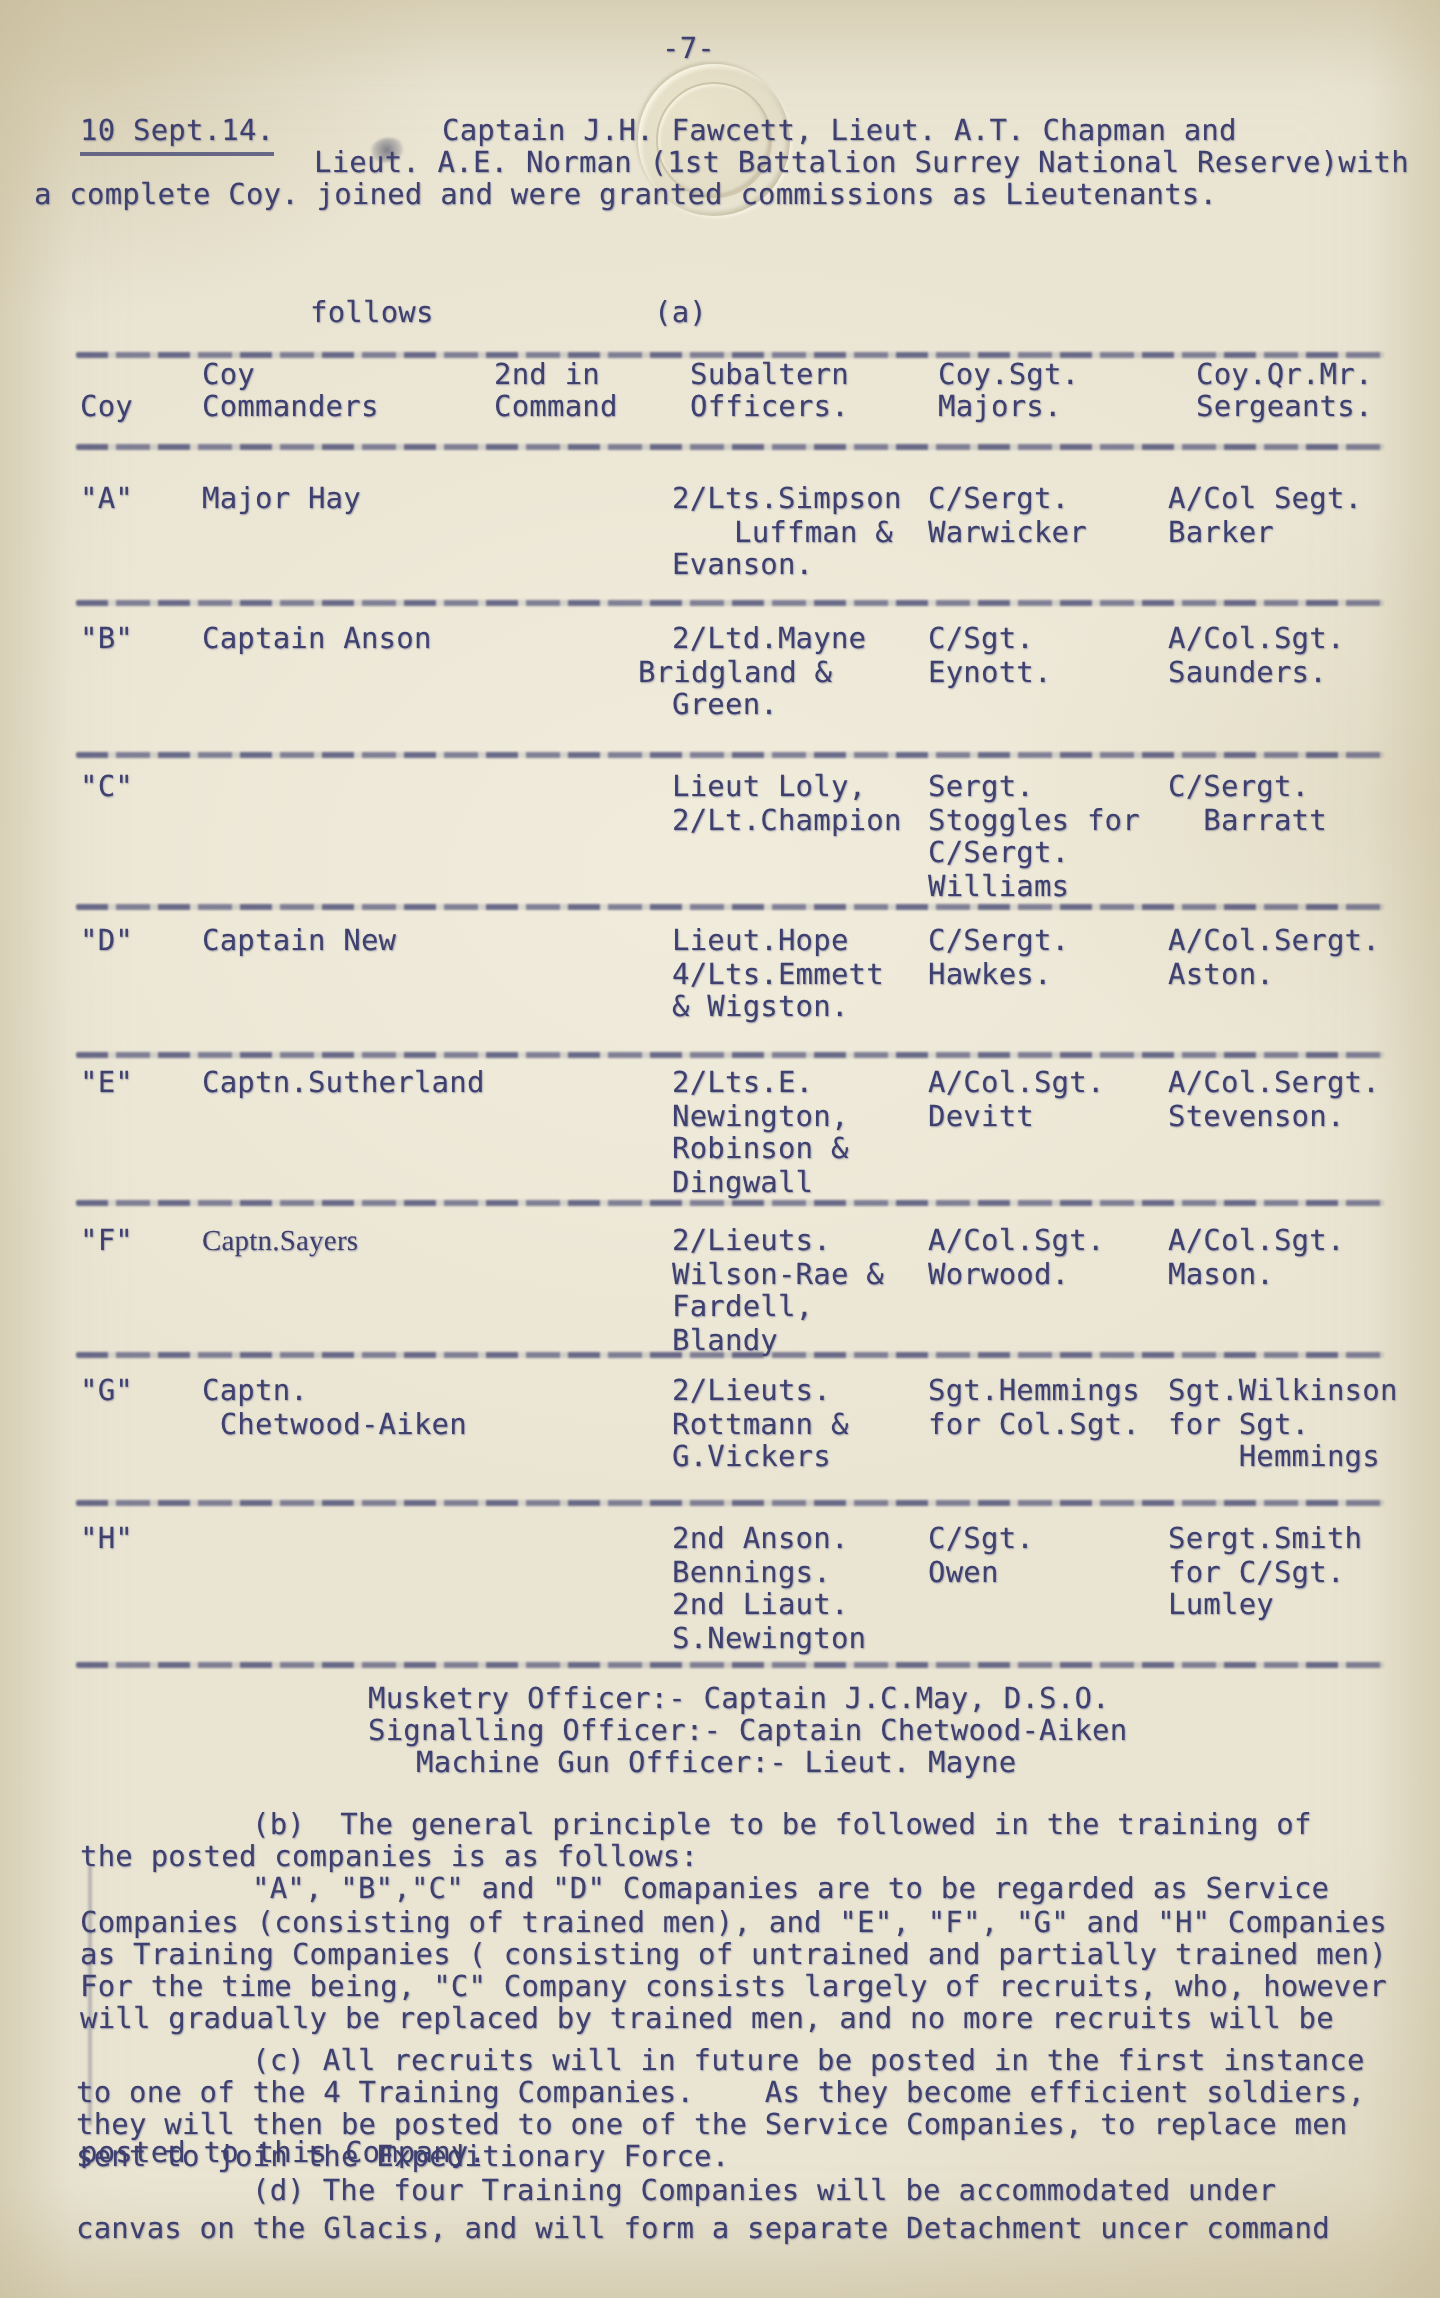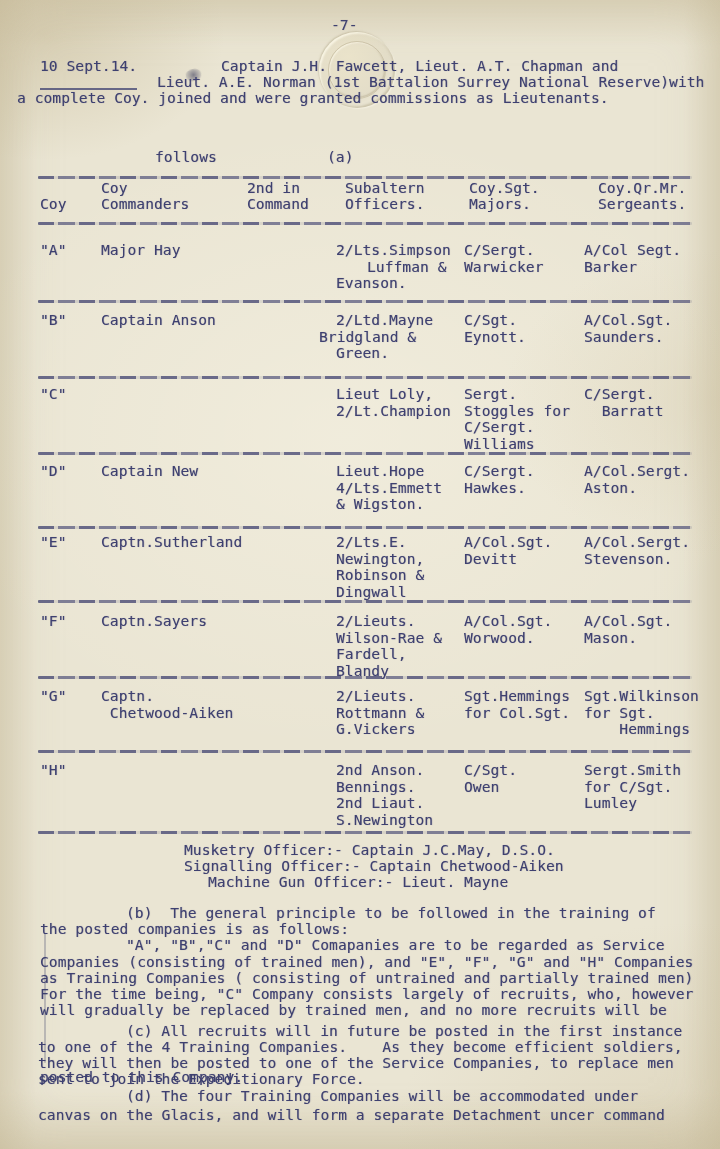--- a/index.html
+++ b/index.html
@@ -15,21 +15,21 @@
       radial-gradient(ellipse 560px 420px at 48% 38%, rgba(255,252,240,0.30), transparent 75%),
       linear-gradient(90deg, rgba(198,186,150,0.30), rgba(232,227,212,0) 5%, rgba(232,227,212,0) 95%, rgba(198,186,150,0.30)),
       linear-gradient(0deg, rgba(198,186,150,0.35), rgba(232,227,212,0) 5%, rgba(232,227,212,0) 96%, rgba(203,191,156,0.35));
     box-shadow: inset 0 0 60px rgba(188,176,142,0.45);
   }
   .tline {
     position:absolute; font-size:14.5px; line-height:15px;
     letter-spacing:0.1px; white-space:pre;
     text-shadow: 0.4px 0.4px 0.8px rgba(62,64,112,0.45);
   }
-  .underline { border-bottom:2px solid rgba(62,64,112,0.75); padding-bottom:14px; }
+  .underline { border-bottom:2px solid rgba(62,64,112,0.75); padding-bottom:2px; }
   .pos-pagenum { left:331px; top:18px; }
   .pos-date   { left:40px;  top:59px; }
   .pos-intro  { left:222px; top:121px; }
   .pos-follows{ left:155px; top:150px; }
   .pos-seca   { left:327px; top:150px; }
   .rule {
     position:absolute; left:38px; width:654px; height:3px; border-radius:1px;
     background-image: repeating-linear-gradient(90deg,
       rgba(55,57,106,0.72) 0px, rgba(55,57,106,0.72) 16px,
       rgba(55,57,106,0.10) 16px, rgba(55,57,106,0.10) 20px,
@@ -141,21 +141,21 @@
       <div class="tline" style="left: 101px; top: 535px;">Captn.Sutherland</div>
       <div class="tline" style="left: 336px; top: 535px;">2/Lts.E.</div>
       <div class="tline" style="left: 336px; top: 551.5px;">Newington,</div>
       <div class="tline" style="left: 336px; top: 568px;">Robinson &amp;</div>
       <div class="tline" style="left: 336px; top: 584.5px;">Dingwall</div>
       <div class="tline" style="left: 464px; top: 535px;">A/Col.Sgt.</div>
       <div class="tline" style="left: 464px; top: 551.5px;">Devitt</div>
       <div class="tline" style="left: 584px; top: 535px;">A/Col.Sergt.</div>
       <div class="tline" style="left: 584px; top: 551.5px;">Stevenson.</div>
       <div class="tline" style="left: 40px; top: 614px;">"F"</div>
-      <div class="tline" style="left: 101px; top: 614px;">Captn.Sayers</div>
+      <div class="tline" style="left: 101px; top: 614px; font-family: Liberation Serif, serif;">Captn.Sayers</div>
       <div class="tline" style="left: 336px; top: 614px;">2/Lieuts.</div>
       <div class="tline" style="left: 336px; top: 630.5px;">Wilson-Rae &amp;</div>
       <div class="tline" style="left: 336px; top: 647px;">Fardell,</div>
       <div class="tline" style="left: 336px; top: 663.5px;">Blandy</div>
       <div class="tline" style="left: 464px; top: 614px;">A/Col.Sgt.</div>
       <div class="tline" style="left: 464px; top: 630.5px;">Worwood.</div>
       <div class="tline" style="left: 584px; top: 614px;">A/Col.Sgt.</div>
       <div class="tline" style="left: 584px; top: 630.5px;">Mason.</div>
       <div class="tline" style="left: 40px; top: 689px;">"G"</div>
       <div class="tline" style="left: 101px; top: 689px;">Captn.</div>

